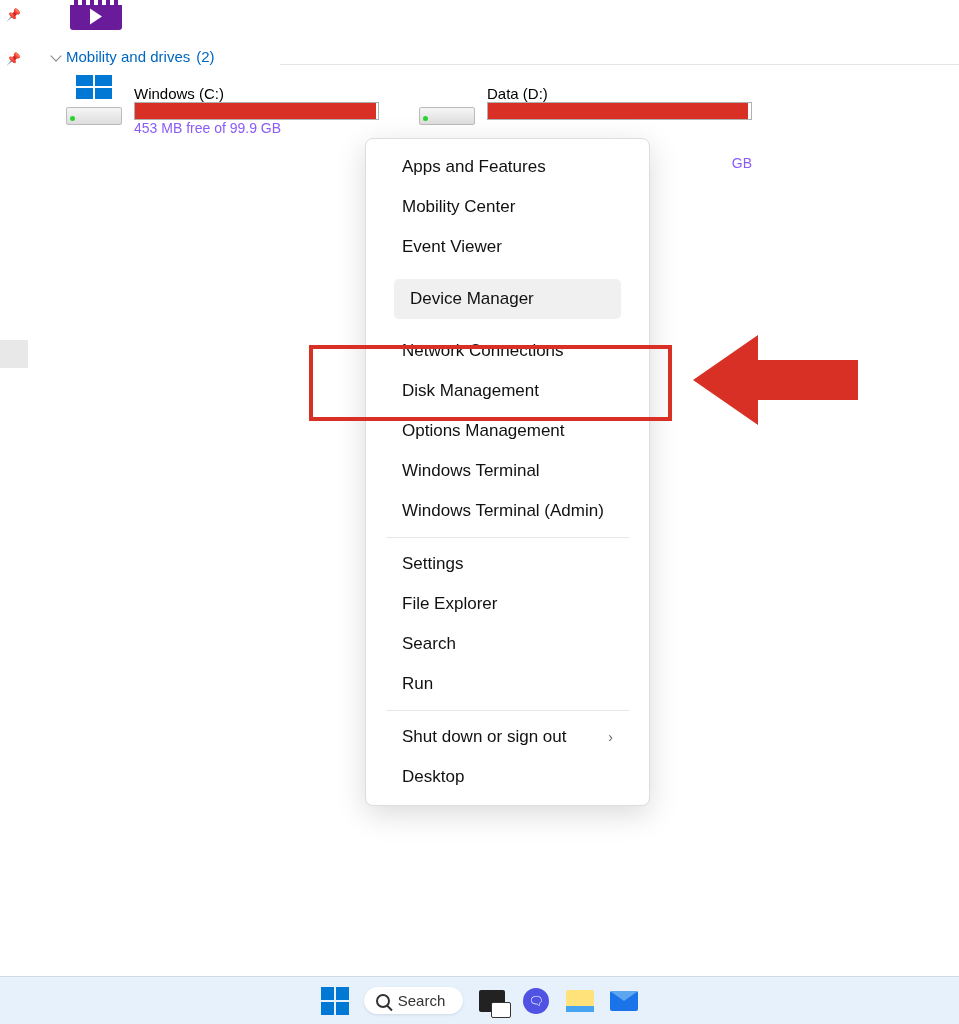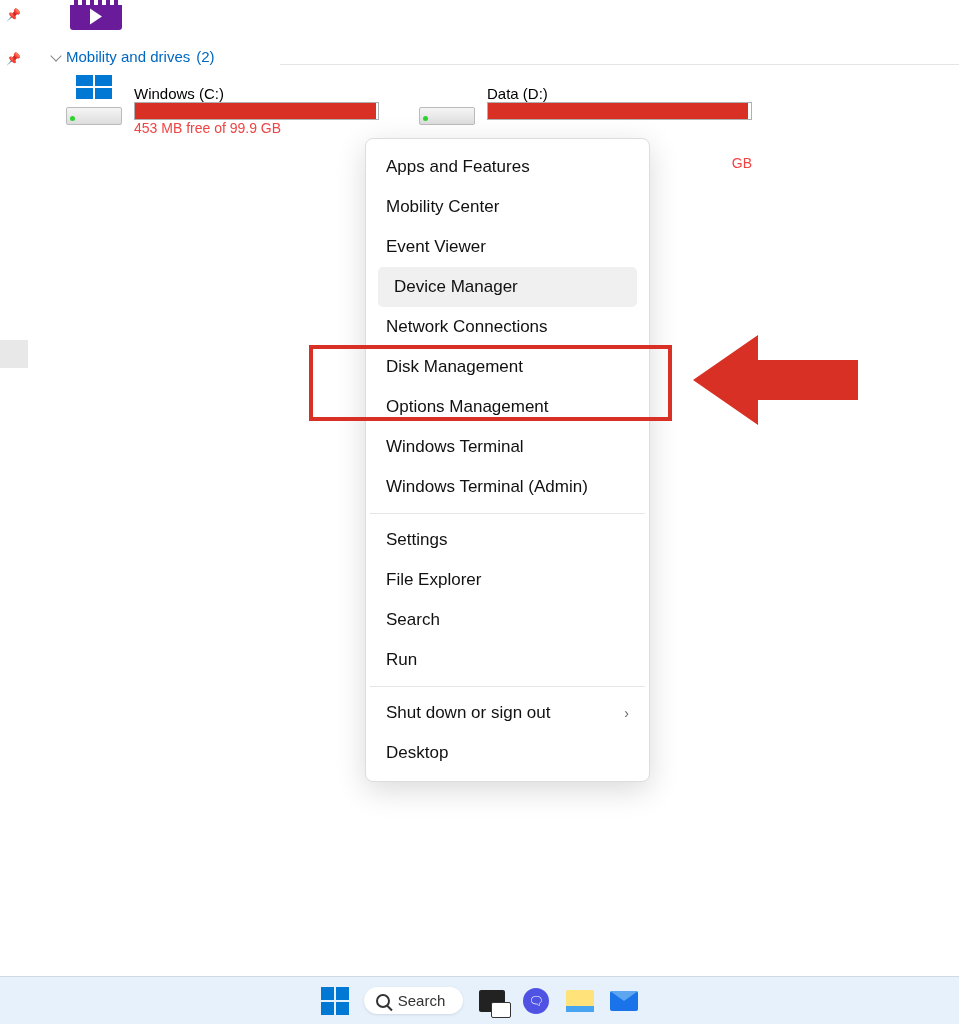--- a/index.html
+++ b/index.html
@@ -110,46 +110,46 @@
   .drive-dot { position:absolute; left:4px; bottom:4px; width:5px; height:5px; background:#2bd42b; border-radius:50%; }
   .drive-info { display:flex; flex-direction:column; }
   .drive-label { font-size: 15px; color:#000; }
   .drive-bar {
     width: 245px; height: 18px;
     border: 1px solid #b0b0b0;
     position: relative;
     background: #fff;
   }
   .drive-bar-fill { position:absolute; left:0; top:0; bottom:0; background:#d93025; }
-  .drive-sub { font-size:14px; color:#ef4444; }
+  .drive-sub { font-size:14px; color:#8b5cf6; }
   .data-fill { width: 265px; }
 
   
   .ctxmenu {
     position: absolute;
     left: 365px;
     top: 138px;
     width: 285px;
     background: #fff;
     border: 1px solid #ddd;
     border-radius: 8px;
     box-shadow: 0 8px 30px rgba(0,0,0,0.15);
-    padding: 8px 4px;
+    padding: 8px 20px;
     font-size: 17px;
     color: #111;
   }
   .ctxmenu .item {
     padding: 10px 16px;
     border-radius: 5px;
     white-space: nowrap;
     display: flex;
     align-items: center;
     justify-content: space-between;
   }
-  .ctxmenu .item.hovered { background: #f0f0f0; margin: 0 8px; }
+  .ctxmenu .item.hovered { background: #f0f0f0; margin: 12px 8px; }
   .ctxmenu hr { border: none; border-top: 1px solid #e6e6e6; margin: 6px 0; }
   .ctxmenu .sub-chevron { color:#666; font-size:14px; }
 
   .highlight-box {
     position: absolute;
     left: 309px;
     top: 345px;
     width: 363px;
     height: 76px;
     border: 4px solid #d93025;

